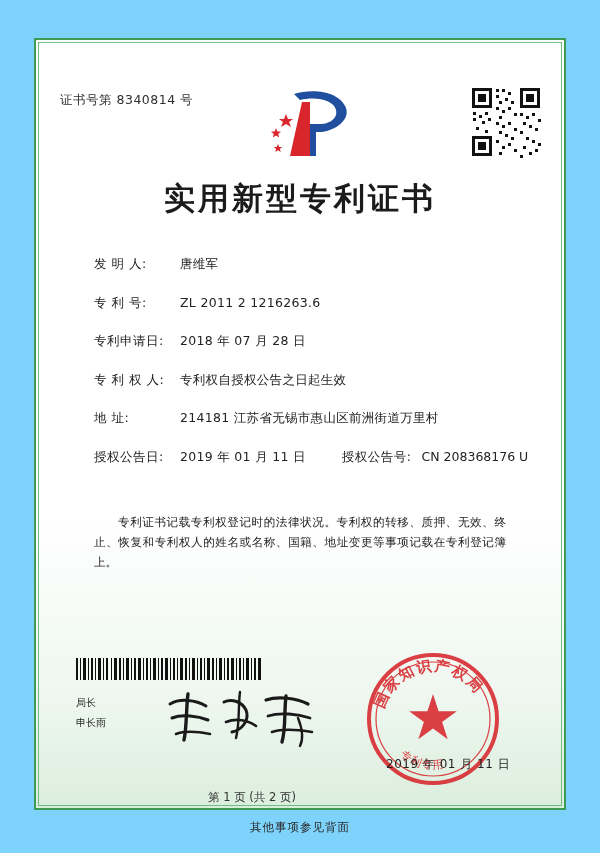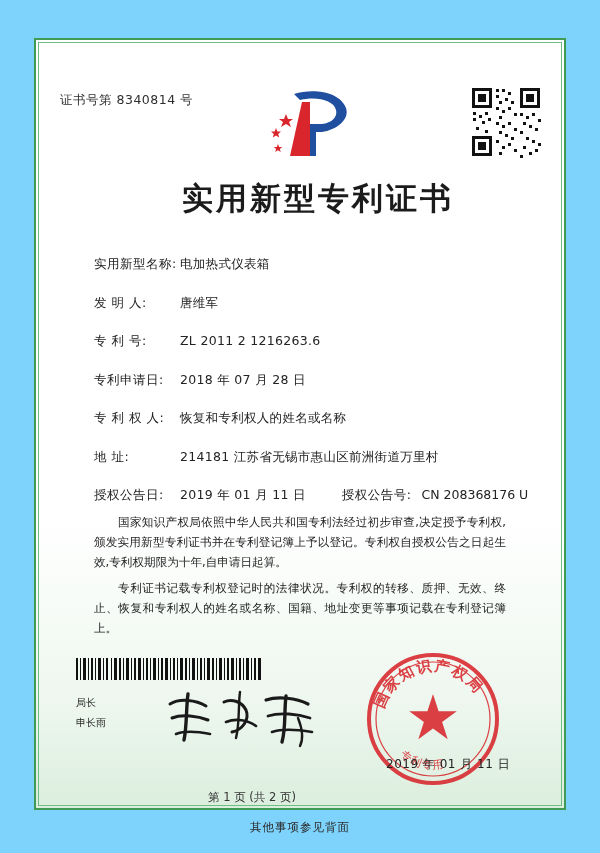--- a/index.html
+++ b/index.html
@@ -68,21 +68,21 @@
   .qr {
     position: absolute;
     right: 24px;
     top: 48px;
     width: 72px;
     height: 72px;
   }
 
   .title {
     position: absolute;
-    left: 18px;
+    left: 0;
     top: 140px;
     width: 532px;
     text-align: center;
     font-size: 31px;
     font-weight: bold;
     letter-spacing: 3px;
     color: #1b1b1b;
     font-family: "DejaVu Sans", "Liberation Sans", sans-serif;
   }
 
@@ -278,53 +278,48 @@
             <rect x="65" y="63" width="3" height="3"></rect>
             <rect x="50" y="69" width="3" height="3"></rect>
         </g>
       </svg>
     </div>
 
     <div class="title">实用新型专利证书</div>
 
     <div class="fields">
       <div class="field-row">
-        <span class="field-label">实用新型名称:</span>
-        <span class="field-value">电加热式仪表箱</span>
-      </div>
-      <div class="field-row">
         <span class="field-label">发 明 人:</span>
         <span class="field-value">唐维军</span>
       </div>
       <div class="field-row">
         <span class="field-label">专 利 号:</span>
         <span class="field-value">ZL 2011 2 1216263.6</span>
       </div>
       <div class="field-row">
         <span class="field-label">专利申请日:</span>
         <span class="field-value">2018 年 07 月 28 日</span>
       </div>
       <div class="field-row">
         <span class="field-label">专 利 权 人:</span>
-        <span class="field-value">恢复和专利权人的姓名或名称</span>
+        <span class="field-value">专利权自授权公告之日起生效</span>
       </div>
       <div class="field-row">
         <span class="field-label">地      址:</span>
         <span class="field-value">214181  江苏省无锡市惠山区前洲街道万里村</span>
       </div>
       <div class="field-row dual">
         <span class="field-label">授权公告日:</span>
         <span class="field-value">2019 年 01 月 11 日</span>
         <span class="field-label2">授权公告号:</span>
         <span class="field-value2">CN 208368176 U</span>
       </div>
     </div>
 
     <div class="paragraphs">
-      <p>国家知识产权局依照中华人民共和国专利法经过初步审查,决定授予专利权,颁发实用新型专利证书并在专利登记簿上予以登记。专利权自授权公告之日起生效,专利权期限为十年,自申请日起算。</p>
       <p>专利证书记载专利权登记时的法律状况。专利权的转移、质押、无效、终止、恢复和专利权人的姓名或名称、国籍、地址变更等事项记载在专利登记簿上。</p>
     </div>
 
     <div class="barcode">
       <svg viewBox="0 0 186 22" width="186" height="22" xmlns="http://www.w3.org/2000/svg">
         <g fill="#111111">
           <rect x="0" y="0" width="2" height="22"></rect>
             <rect x="4" y="0" width="1" height="22"></rect>
             <rect x="7" y="0" width="3" height="22"></rect>
           <rect x="12" y="0" width="1" height="22"></rect>

